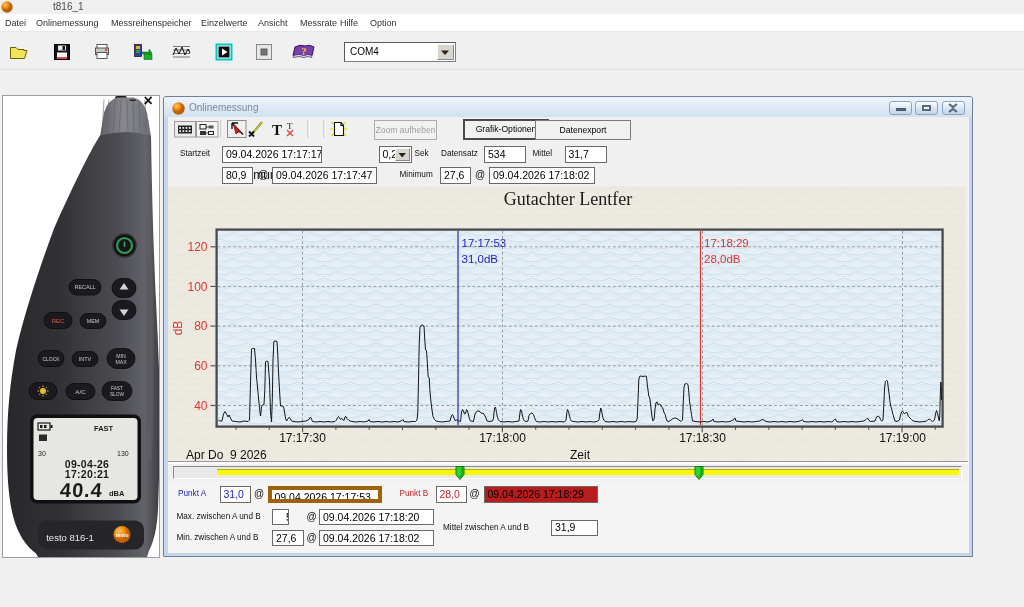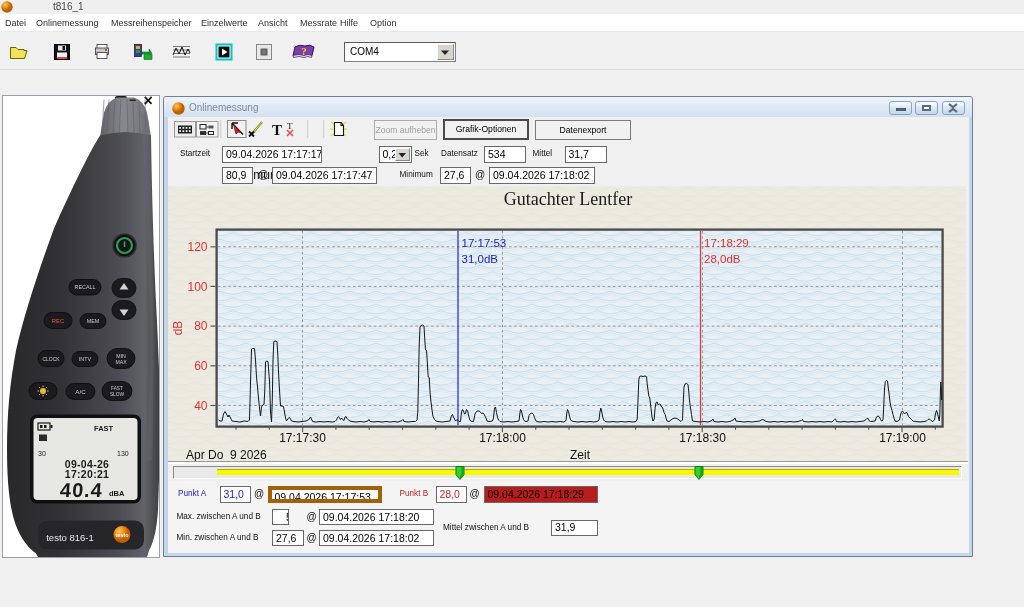--- a/index.html
+++ b/index.html
@@ -219,21 +219,21 @@
       <line x1="176" y1="4" x2="173" y2="6.5"></line>
       <line x1="160" y1="11" x2="163" y2="11"></line>
       <line x1="177" y1="11" x2="174" y2="11"></line>
       <line x1="161" y1="18" x2="164" y2="15.5"></line>
       <line x1="176" y1="18" x2="173" y2="15.5"></line>
     </g>
 <path d="M164.5,4.5 L171,4.5 L173.5,7.5 L173.5,17.5 L164.5,17.5 Z" fill="#fff" stroke="#111" stroke-width="1.1"></path>
     <path d="M171,4.5 L171,7.5 L173.5,7.5" fill="none" stroke="#111" stroke-width="1.1"></path>
 </svg>
 <div style="position:absolute;left:374px;top:119.5px;width:63px;height:20px;background:#f1f1f1;border:1px solid #ababab;font-size:8.6px;color:#9e9e9e;text-align:center;line-height:18px;">Zoom aufheben</div>
-<div style="position:absolute;left:443px;top:118.5px;width:86px;height:21px;background:#f1f1f1;border:2px solid #4a4a4a;font-size:8.6px;color:#000;text-align:center;line-height:17px;">Grafik-Optionen</div>
+<div style="position:absolute;left:463px;top:118.5px;width:86px;height:21px;background:#f1f1f1;border:2px solid #4a4a4a;font-size:8.6px;color:#000;text-align:center;line-height:17px;">Grafik-Optionen</div>
 <div style="position:absolute;left:535px;top:119.5px;width:96px;height:20px;background:#f1f1f1;border:1px solid #7a7a7a;font-size:8.6px;color:#000;text-align:center;line-height:18px;">Datenexport</div>
 <div style="position:absolute;left:180px;top:146px;height:16.5px;line-height:16.5px;font-size:8.2px;color:#111;text-align:left;white-space:nowrap;">Startzeit</div>
 <div style="position:absolute;left:222px;top:146px;width:100px;height:16.5px;background:#fff;border:1px solid #686868;box-sizing:border-box;font-size:10.5px;line-height:14.5px;color:#000;padding-left:3px;white-space:nowrap;overflow:hidden">09.04.2026 17:17:17</div>
 <div style="position:absolute;left:328px;top:146px;height:16.5px;line-height:16.5px;font-size:8.2px;color:#111;text-align:center;white-space:nowrap;margin-top:20px;">Messrate</div>
 <div style="position:absolute;left:378.5px;top:146px;width:33px;height:16.5px;background:#fff;border:1px solid #686868;box-sizing:border-box;font-size:10.5px;line-height:14.5px;color:#000;padding-left:3px;white-space:nowrap;overflow:hidden">0,2</div>
 <div style="position:absolute;left:395px;top:147.5px;width:15px;height:13.5px;background:#d8d4ce;border:1px solid #8a8a8a;border-top-color:#f8f8f8;border-left-color:#f8f8f8;"></div>
 <svg style="position:absolute;left:398px;top:152px" width="9" height="6">
     <path d="M0.5,1 L8,1 L4.2,5.5 Z" fill="#222"></path>
   </svg>
 <div style="position:absolute;left:414.5px;top:146px;height:16.5px;line-height:16.5px;font-size:8.2px;color:#111;text-align:left;white-space:nowrap;">Sek</div>

